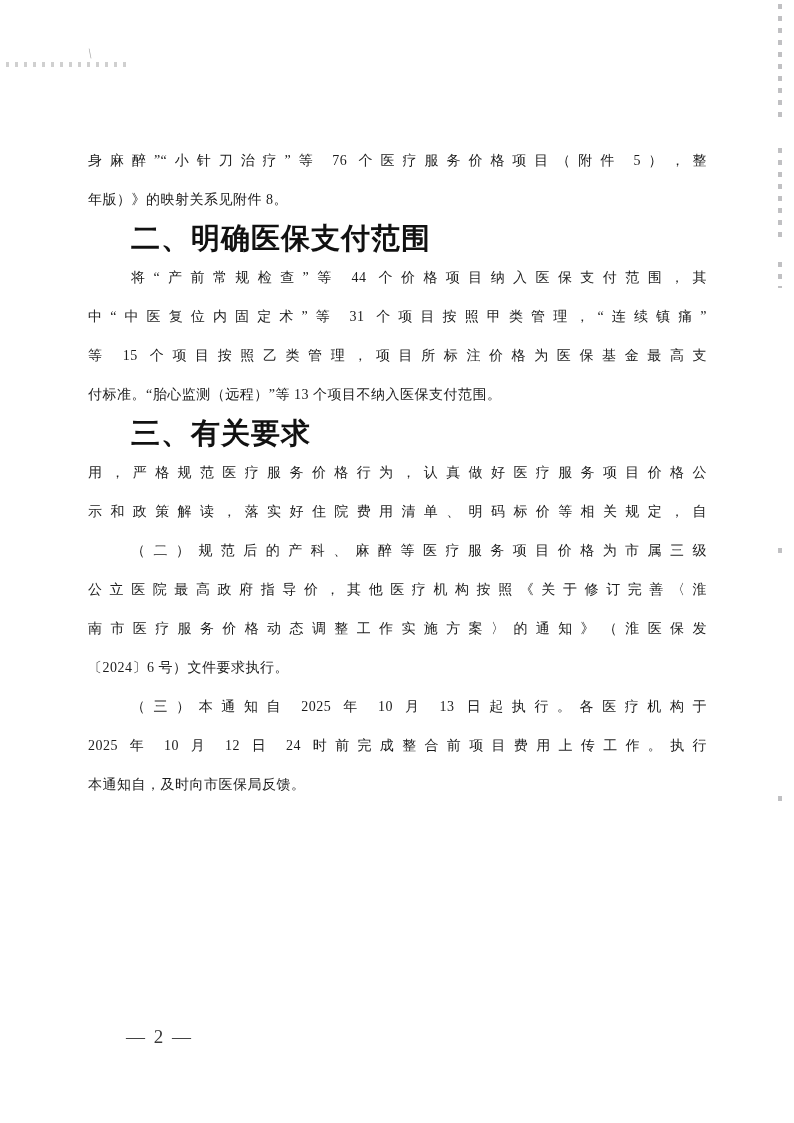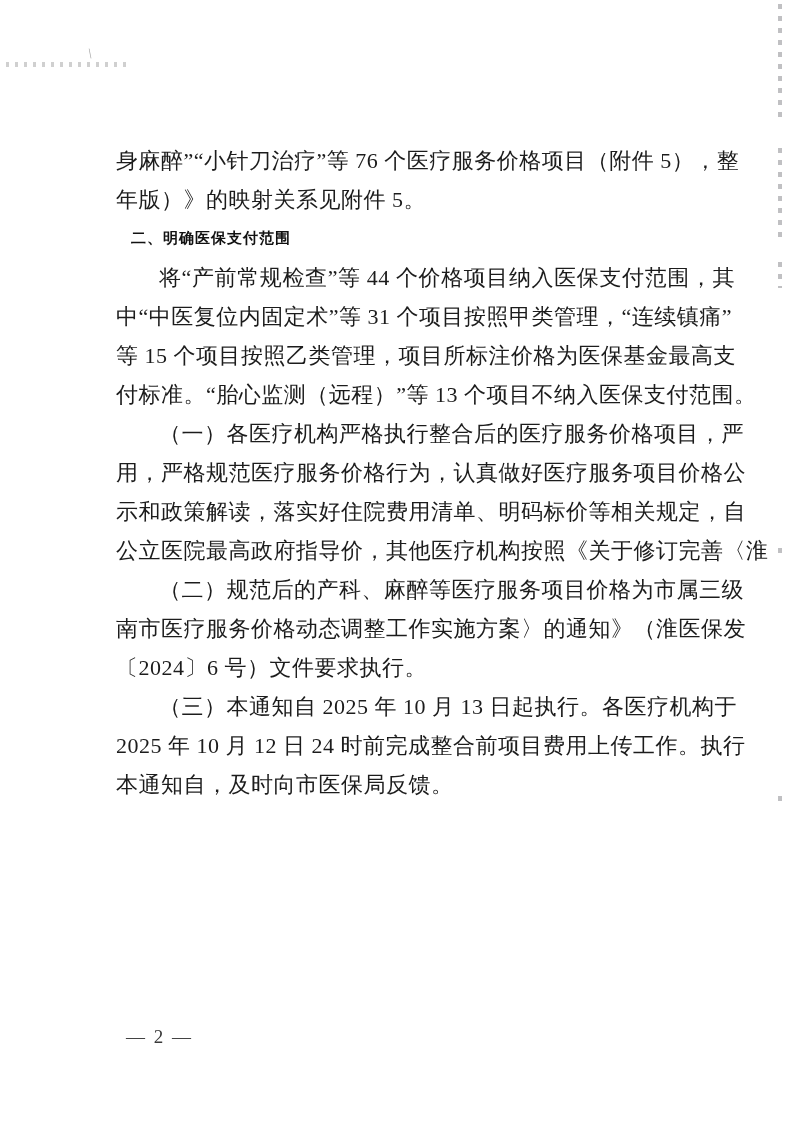--- a/index.html
+++ b/index.html
@@ -18,41 +18,40 @@
     color: #1c1c1c;
   }
   
   .text-block {
     position: absolute;
     left: 88px;
     top: 141px;
     width: 619px;
   }
   .line {
-    font-size: 22px;
+    font-size: 14px;
     line-height: 39px;
     height: 39px;
     letter-spacing: 0.5px;
     text-align: justify;
     text-align-last: justify;
     white-space: nowrap;
     overflow: visible;
-    margin-left: 28px;
   }
   .line.last {
     text-align-last: left;
   }
   .line.indent {
     padding-left: 43px;
     width: 576px;
   }
   .heading {
     font-family: Liberation Serif, serif;
     font-weight: bold;
-    font-size: 15px;
+    font-size: 29px;
     line-height: 39px;
     height: 39px;
     padding-left: 43px;
     letter-spacing: 1px;
     text-align: right;
     text-align-last: left;
     color: #111;
   }
   
   .footer {
@@ -103,36 +102,36 @@
   <div class="artifact-slash">\</div>
   <div class="artifact-edge edge-a"></div>
   <div class="artifact-edge edge-b"></div>
   <div class="artifact-edge edge-c"></div>
   <div class="artifact-edge edge-d"></div>
   <div class="artifact-edge edge-e"></div>
 
   <div class="text-block">
 
     <div class="line">身麻醉”“小针刀治疗”等 76 个医疗服务价格项目（附件 5），整</div>
-    <div class="line last">年版）》的映射关系见附件 5。</div>
+    <div class="line last">年版）》的映射关系见附件 8。</div>
 
     <div class="heading">二、明确医保支付范围</div>
 
     <div class="line indent">将“产前常规检查”等 44 个价格项目纳入医保支付范围，其</div>
     <div class="line">中“中医复位内固定术”等 31 个项目按照甲类管理，“连续镇痛”</div>
     <div class="line">等 15 个项目按照乙类管理，项目所标注价格为医保基金最高支</div>
     <div class="line last">付标准。“胎心监测（远程）”等 13 个项目不纳入医保支付范围。</div>
 
+    <div class="heading">三、有关要求</div>
 
-    <div class="line indent">（一）各医疗机构严格执行整合后的医疗服务价格项目，严</div>
     <div class="line">用，严格规范医疗服务价格行为，认真做好医疗服务项目价格公</div>
     <div class="line">示和政策解读，落实好住院费用清单、明码标价等相关规定，自</div>
 
+    <div class="line indent">（二）规范后的产科、麻醉等医疗服务项目价格为市属三级</div>
     <div class="line">公立医院最高政府指导价，其他医疗机构按照《关于修订完善〈淮</div>
-    <div class="line indent">（二）规范后的产科、麻醉等医疗服务项目价格为市属三级</div>
     <div class="line">南市医疗服务价格动态调整工作实施方案〉的通知》（淮医保发</div>
     <div class="line last">〔2024〕6 号）文件要求执行。</div>
 
     <div class="line indent">（三）本通知自 2025 年 10 月 13 日起执行。各医疗机构于</div>
     <div class="line">2025 年 10 月 12 日 24 时前完成整合前项目费用上传工作。执行</div>
     <div class="line last">本通知自，及时向市医保局反馈。</div>
 
   </div>
 
   <div class="footer">— 2 —</div>

